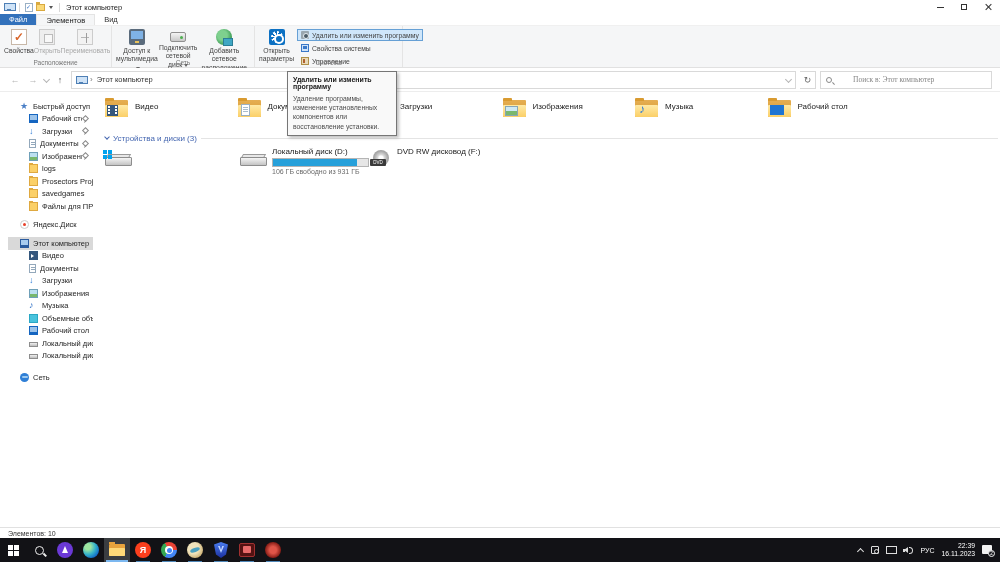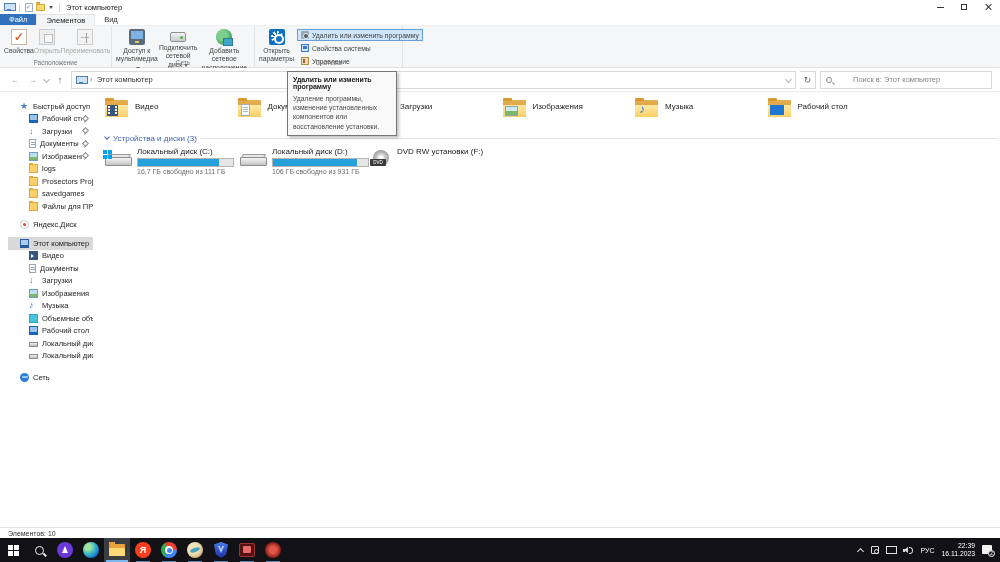--- a/index.html
+++ b/index.html
@@ -97,21 +97,21 @@
   .crumb-chev { color:#777; font-size:8px; }
   .bc-right { margin-left:auto; display:flex; align-items:center; gap:6px; color:#666; }
   .refresh-box { width:16px; height:18px; border:1px solid #d9d9d9; border-left:none; display:flex;
     align-items:center; justify-content:center; color:#666; font-size:9px; }
   .search-box { width:172px; height:18px; border:1px solid #d9d9d9; display:flex; align-items:center;
     padding:0 5px; gap:4px; }
   .search-glyph { width:6px; height:6px; border:1px solid #8a8a8a; border-radius:50%; position:relative; flex:0 0 auto; }
   .search-glyph::after { content:""; position:absolute; left:5px; top:5px; width:3px; height:1px;
     background:#8a8a8a; transform:rotate(45deg); }
   .search-box input { border:none; outline:none; width:100%; font-size:7.5px; color:#333;
-    font-family:Liberation Sans, sans-serif;padding-left:17px; }
+    font-family:Liberation Serif, serif;padding-left:17px; }
   .search-box input::placeholder { color:#868686; }
 
   
   .main { position:absolute; left:8px; top:92px; width:100%; height:435px; background:#fff; display:flex; }
   .sidebar { width:85px; flex:0 0 85px; padding-top:8px; font-size:7.5px; color:#1f1f1f; overflow:hidden; }
   .sb-item { display:flex; align-items:center; height:12.5px; padding-left:12px; white-space:nowrap; }
   .sb-item.lvl1 { padding-left:21px; }
   .sb-item.selected { background:#d9d9d9; }
   .sb-ico { width:9px; height:9px; margin-right:4px; flex:0 0 auto; position:relative; display:inline-block; }
   .sb-label { overflow:hidden; text-overflow:clip; max-width:58px; }
@@ -542,45 +542,38 @@
             <span class="drive-ico">
               <span class="dtop"></span>
               <span class="dbody"></span>
               <span class="winlogo">
                 <span></span>
                 <span></span>
                 <span></span>
                 <span></span>
               </span>
             </span>
-            <div class="drive-info">
-              <span class="drive-name">Локальный диск (C:)</span>
-              <div class="drive-bar">
-                <div class="drive-bar-fill" style="width: 85%;"></div>
-              </div>
-              <span class="drive-free">16,7 ГБ свободно из 111 ГБ</span>
-            </div>
           </div>
           <div class="drive-tile dt-d">
             <span class="drive-ico">
               <span class="dtop"></span>
               <span class="dbody"></span>
             </span>
             <div class="drive-info">
               <span class="drive-name">Локальный диск (D:)</span>
               <div class="drive-bar">
                 <div class="drive-bar-fill" style="width: 88%;"></div>
               </div>
               <span class="drive-free">106 ГБ свободно из 931 ГБ</span>
             </div>
           </div>
           <div class="drive-tile dt-f">
             <span class="dvd-ico"></span>
             <div class="drive-info">
-              <span class="drive-name">DVD RW установки (F:)</span>
+              <span class="drive-name">DVD RW дисковод (F:)</span>
             </div>
           </div>
         </div>
     </div>
   </div>
 
   <div class="statusbar">
     <span>Элементов: 10</span>
   </div>
 </div>

